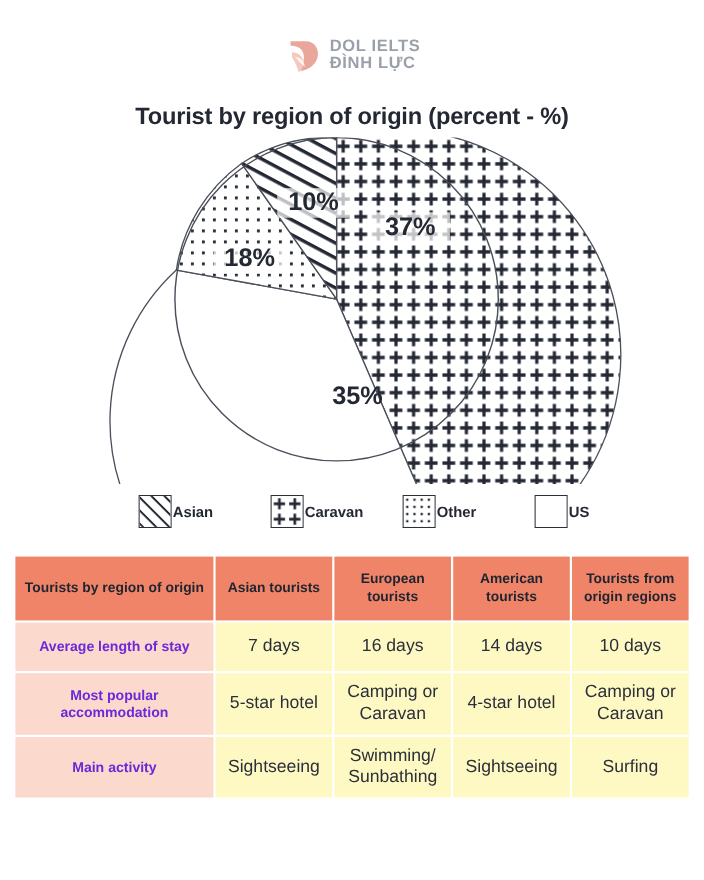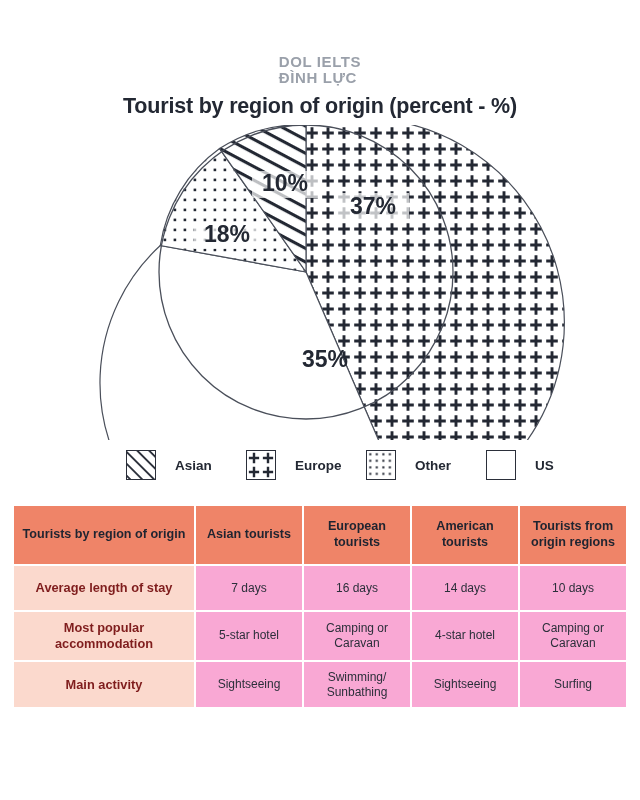--- a/index.html
+++ b/index.html
@@ -18,23 +18,22 @@
     display: flex;
     flex-direction: column;
     align-items: center;
   }
 
   
   .brand {
     margin-top: 34px;
     display: flex;
     align-items: flex-start;
-    gap: 20px;
+    gap: 8px;
     height: 36px;
-    flex-direction: column;
   }
   .brand-mark { width: 34px; height: 34px; display: block; }
   .brand-text {
     display: flex; flex-direction: column;
     justify-content: center;
     line-height: 1.08;
   }
   .brand-line {
     font-size: 15px;
     font-weight: bold;
@@ -76,21 +75,21 @@
     display: flex;
     justify-content: center;
     align-items: center;
     gap: 0;
     margin-top: 2px;
     height: 46px;
   }
   .legend-item {
     display: flex;
     align-items: center;
-    gap: 19px;
+    gap: 1px;
     width: 116px;
     padding-left: 44px;
   }
   .legend-item + .legend-item { margin-left: 4px; }
   .legend-swatch {
     width: 30px; height: 30px;
     border: 1.4px solid #2b2f3a;
     flex: 0 0 auto;
     display: block;
   }
@@ -121,30 +120,30 @@
   thead th {
     background: #ef8468;
     color: #1f2430;
     font-size: 12.6px;
     font-weight: bold;
     height: 58px;
   }
   thead th.col-head-first { width: 180px; }
   tbody th.row-head {
     background: #fbd9cd;
-    color: #7f1d1d;
+    color: #6d28d9;
     font-size: 12.8px;
     font-weight: bold;
     height: 44px;
     text-align: center;
   }
   tbody td.cell {
-    background: #f9a8d4;
+    background: #fef9c3;
     color: #2b2f3a;
-    font-size: 12px;
+    font-size: 16px;
     font-weight: normal;
   }
   tbody tr.row-tall th.row-head, tbody tr.row-tall td.cell { height: 32px; }
 </style>
 </head>
 <body>
 
 <div class="page">
 
   <div class="brand">
@@ -226,21 +225,21 @@
     <div class="legend-item">
       <svg class="legend-swatch" viewBox="0 0 30 30">
           <rect width="30" height="30" fill="url(#lg-stripes)"></rect>
         </svg>
       <span class="legend-label">Asian</span>
     </div>
     <div class="legend-item">
       <svg class="legend-swatch" viewBox="0 0 30 30">
           <rect width="30" height="30" fill="url(#lg-plus)"></rect>
         </svg>
-      <span class="legend-label">Europe</span>
+      <span class="legend-label">Caravan</span>
     </div>
     <div class="legend-item">
       <svg class="legend-swatch" viewBox="0 0 30 30">
           <rect width="30" height="30" fill="url(#lg-dots)"></rect>
         </svg>
       <span class="legend-label">Other</span>
     </div>
     <div class="legend-item">
       <svg class="legend-swatch" viewBox="0 0 30 30">
           <rect width="30" height="30" fill="#ffffff"></rect>

